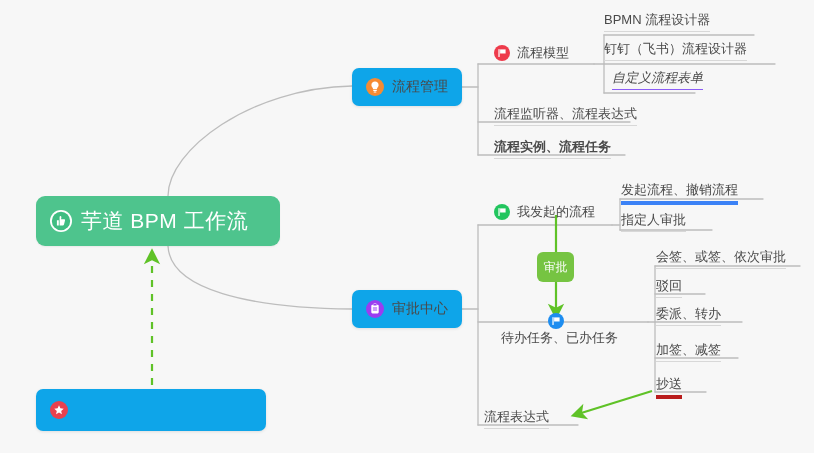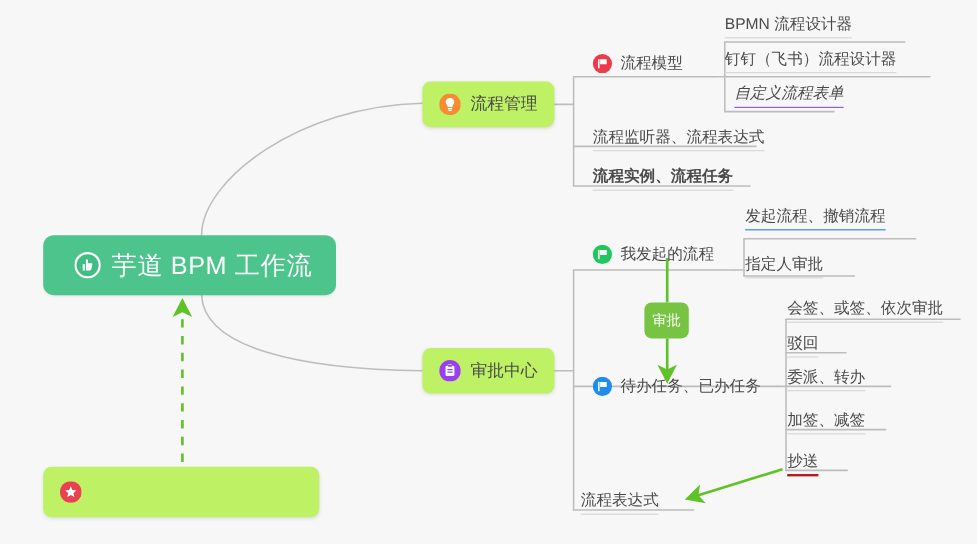--- a/index.html
+++ b/index.html
@@ -30,35 +30,35 @@
     position: absolute;
     left: 36px;
     top: 196px;
     width: 244px;
     height: 50px;
     background: #4ec48d;
     border-radius: 9px;
     box-sizing: border-box;
     display: flex;
     align-items: center;
-    padding-left: 26px;
+    padding-left: 14px;
     box-shadow: 0 1px 2px rgba(0,0,0,0.06);
   }
   .root-label {
     color: #ffffff;
     font-size: 21px;
     letter-spacing: 0.5px;
     margin-left: 9px;
     white-space: nowrap;
   }
 
   
   .card {
     position: absolute;
-    background: #bef264;
+    background: #0ea5e9;
     border-radius: 7px;
     box-sizing: border-box;
     display: flex;
     align-items: center;
     padding: 0 14px;
     box-shadow: 0 1px 3px rgba(0,0,0,0.10);
   }
   .card .card-label {
     color: #4a4a4a;
     font-size: 14px;
@@ -265,36 +265,36 @@
     <span class="ico">
       <svg width="16" height="16" viewBox="0 0 16 16">
         <circle cx="8" cy="8" r="8" fill="#22c55e"></circle>
         <rect x="4.4" y="4.1" width="1.25" height="8.0" rx="0.55" fill="#ffffff"></rect>
         <path d="M6.1 4.4 L11.6 4.4 L11.6 8.5 L6.1 8.5 Z" fill="#ffffff"></path>
       </svg>
     </span>
     <span class="leaf-label">我发起的流程</span>
   </div>
 
-  <div class="leaf with-icon" style="left:494px; top:313px;">
+  <div class="leaf with-icon" style="left:494px; top:313px;flex-direction:column;">
     <span class="ico">
       <svg width="16" height="16" viewBox="0 0 16 16">
         <circle cx="8" cy="8" r="8" fill="#1d8df0"></circle>
         <rect x="4.4" y="4.1" width="1.25" height="8.0" rx="0.55" fill="#ffffff"></rect>
         <path d="M6.1 4.4 L11.6 4.4 L11.6 8.5 L6.1 8.5 Z" fill="#ffffff"></path>
       </svg>
     </span>
     <span class="leaf-label">待办任务、已办任务</span>
   </div>
 
   <div class="leaf" style="left:484px; top:408px; border-bottom:1px solid #d8d8d8;">
     <span class="leaf-label plain">流程表达式</span>
   </div>
 
-  <div class="leaf" style="left:621px; top:171px; border-bottom:1px solid #3b82f6;text-align:right;">
+  <div class="leaf" style="left:621px; top:181px; border-bottom:4px solid #3b82f6;text-align:right;">
     <span class="leaf-label plain">发起流程、撤销流程</span>
   </div>
 
   <div class="leaf" style="left:621px; top:211px; border-bottom:1px solid #d8d8d8;">
     <span class="leaf-label plain">指定人审批</span>
   </div>
 
   <div class="leaf" style="left:656px; top:248px; border-bottom:1px solid #d8d8d8;">
     <span class="leaf-label plain">会签、或签、依次审批</span>
   </div>
@@ -304,17 +304,17 @@
   </div>
 
   <div class="leaf" style="left:656px; top:305px; border-bottom:1px solid #d8d8d8;">
     <span class="leaf-label plain">委派、转办</span>
   </div>
 
   <div class="leaf" style="left:656px; top:341px; border-bottom:1px solid #d8d8d8;">
     <span class="leaf-label plain">加签、减签</span>
   </div>
 
-  <div class="leaf" style="left:656px; top:375px; border-bottom:2px solid #b91c1c;">
+  <div class="leaf" style="left:656px; top:375px; border-bottom:4px solid #b91c1c;">
     <span class="leaf-label plain">抄送</span>
   </div>
 
 </div>
 
 </body></html>

